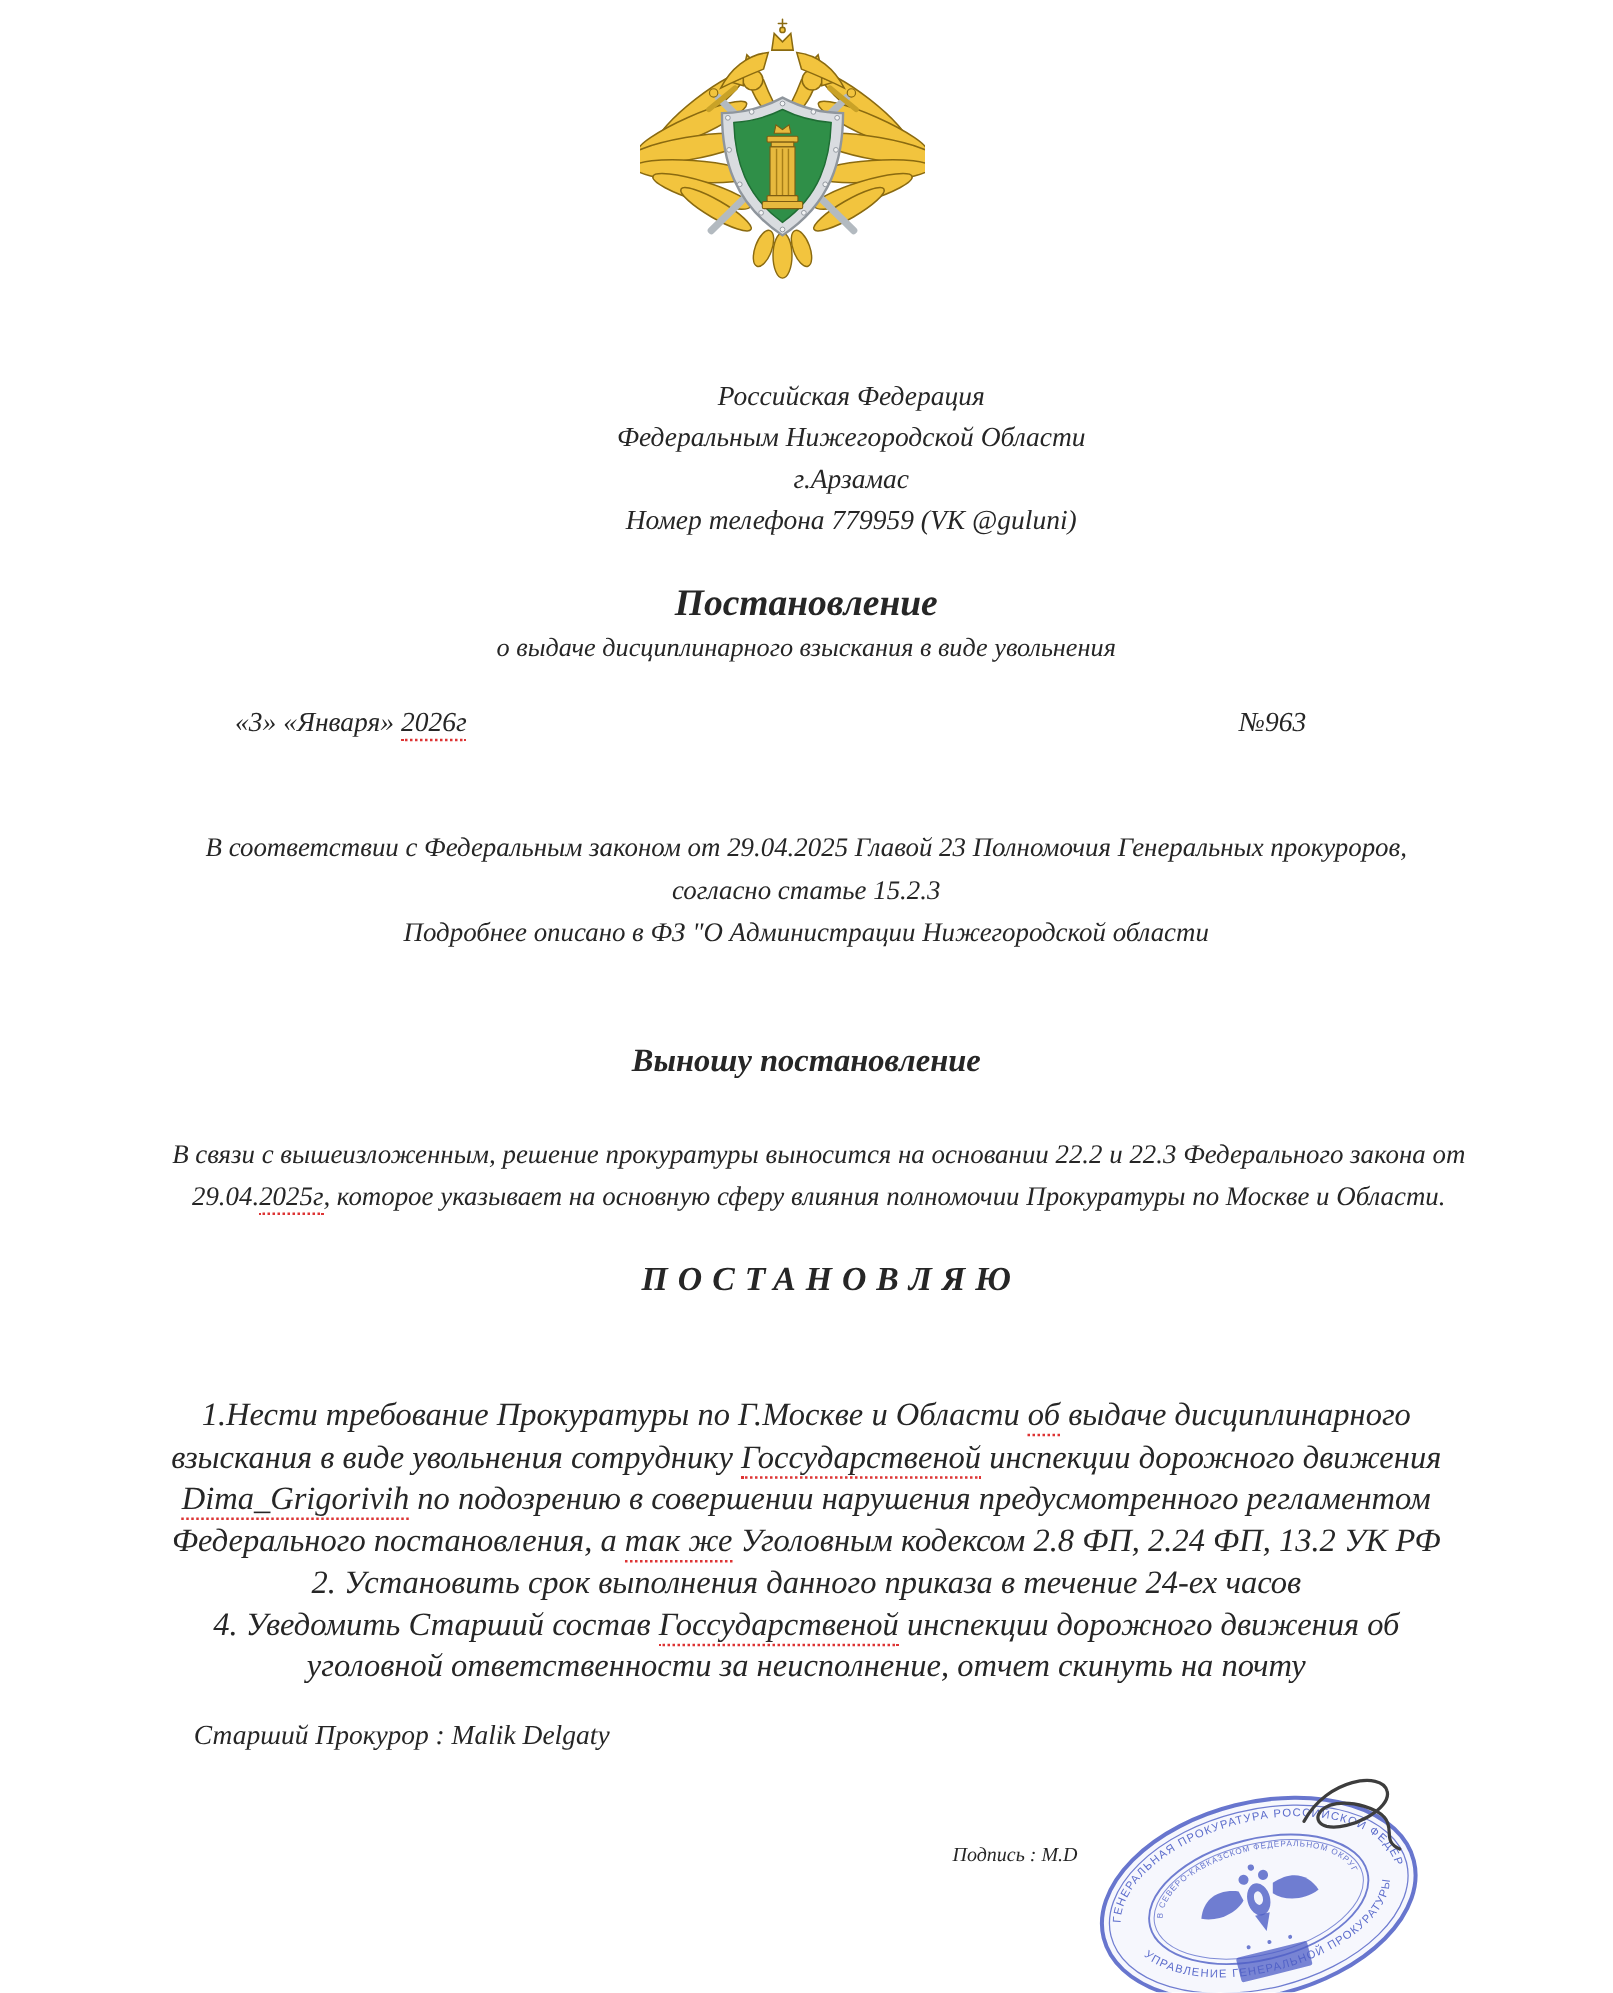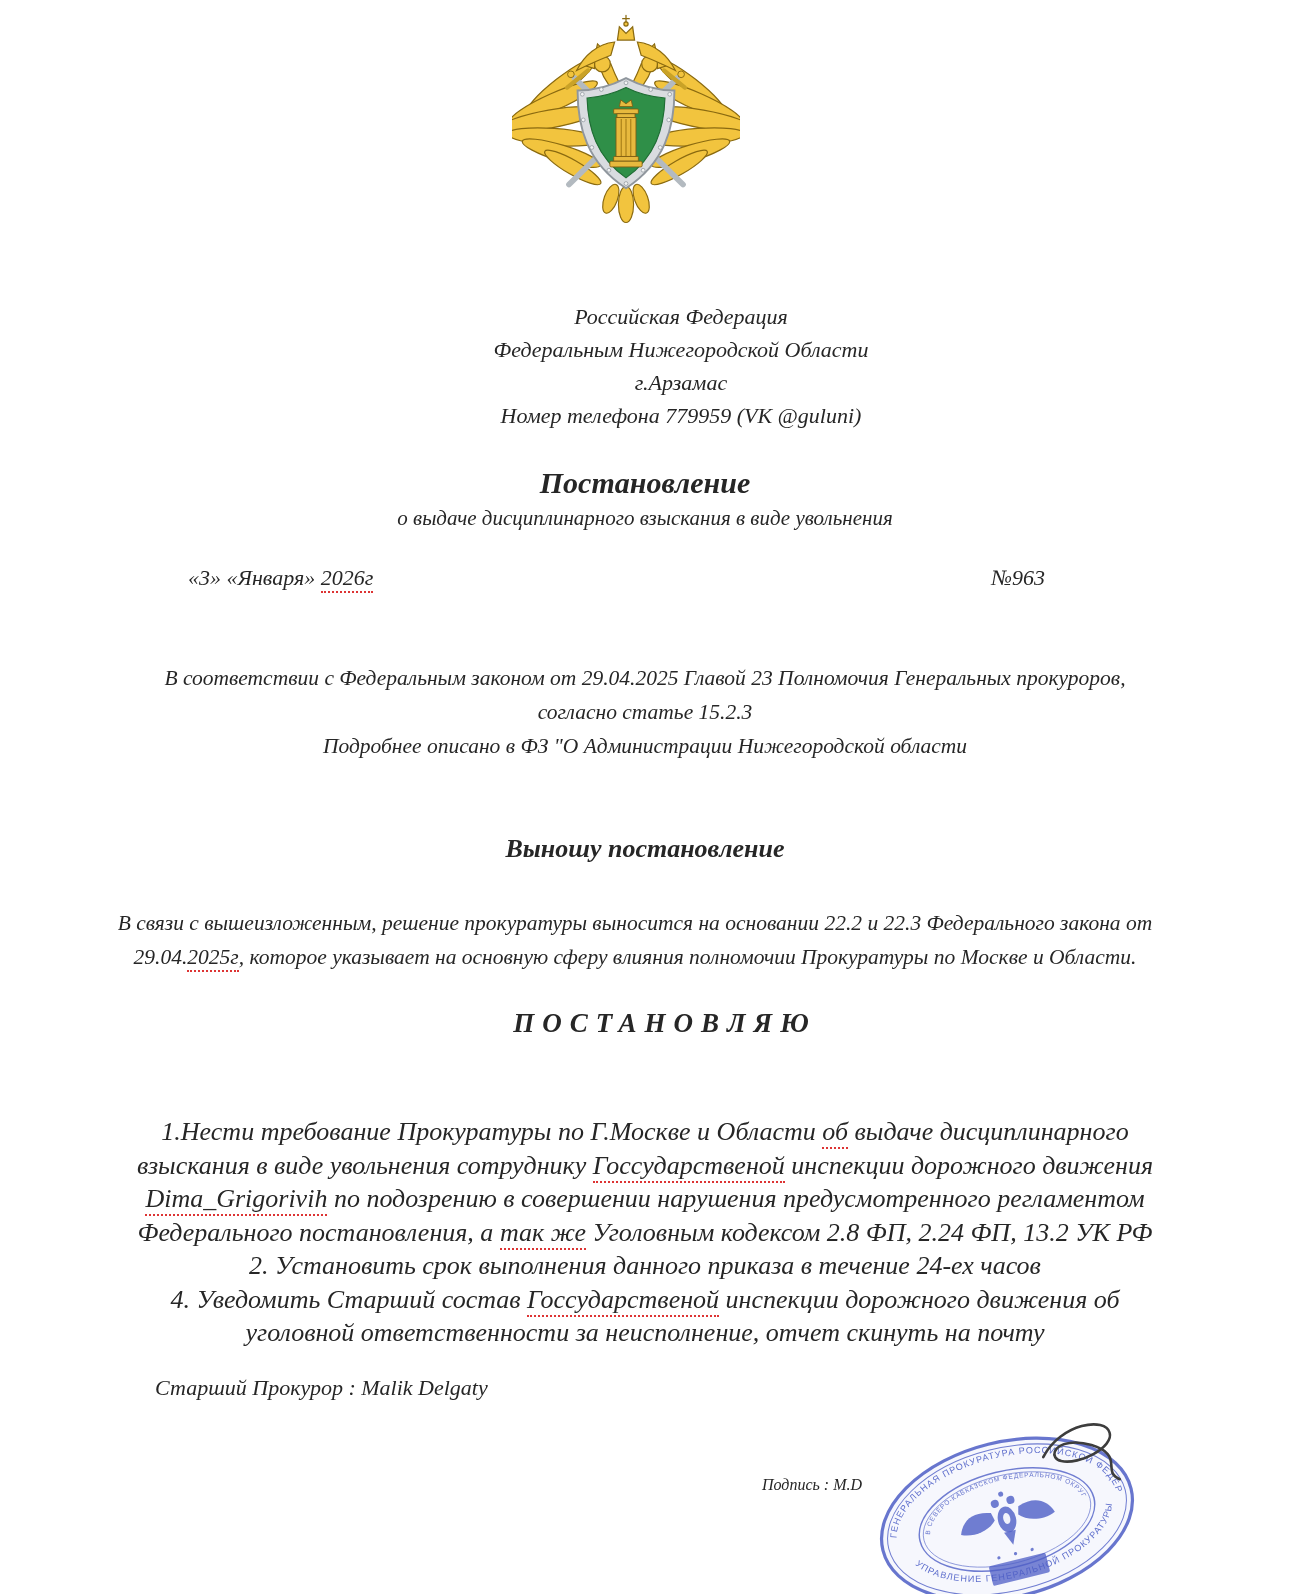--- a/index.html
+++ b/index.html
@@ -18,21 +18,21 @@
 
   .emblem{top:4px;left:512px;width:228px;height:228px;}
   .header-block{top:300px;left:0;width:100%;font-size:22px;line-height:33px;padding-left:36px;}
   .header-block p{margin:0;}
   .title-main{top:466px;left:0;width:100%;font-size:30px;font-weight:bold;}
   .title-sub{top:506px;left:0;width:100%;font-size:21px;}
   .dateline{top:565px;left:152px;right:245px;display:flex;justify-content:space-between;font-size:22px;margin-left:36px;}
   .intro{top:661px;left:125px;width:1040px;font-size:21.5px;line-height:34px;}
   .intro p{margin:0;}
   .h1{top:834px;left:0;width:100%;font-size:26px;font-weight:bold;}
-  .para2{top:906px;left:115px;width:1040px;font-size:21.5px;line-height:34px;}
+  .para2{top:906px;left:135px;width:1040px;font-size:21.5px;line-height:34px;}
   .h2{top:1008px;left:0;width:100%;font-size:27px;font-weight:bold;letter-spacing:8px;padding-left:20px;}
   .items{top:1079px;left:120px;width:1050px;font-size:26px;line-height:33.5px;margin-top:36px;}
   .items p{margin:0;}
   .sig{top:1375px;left:155px;font-size:22px;}
   .stamp{top:1416px;left:856px;width:302px;height:218px;}
   .stamp-label{top:1476px;left:762px;font-size:16px;}
 </style>
 </head>
 <body>
 

